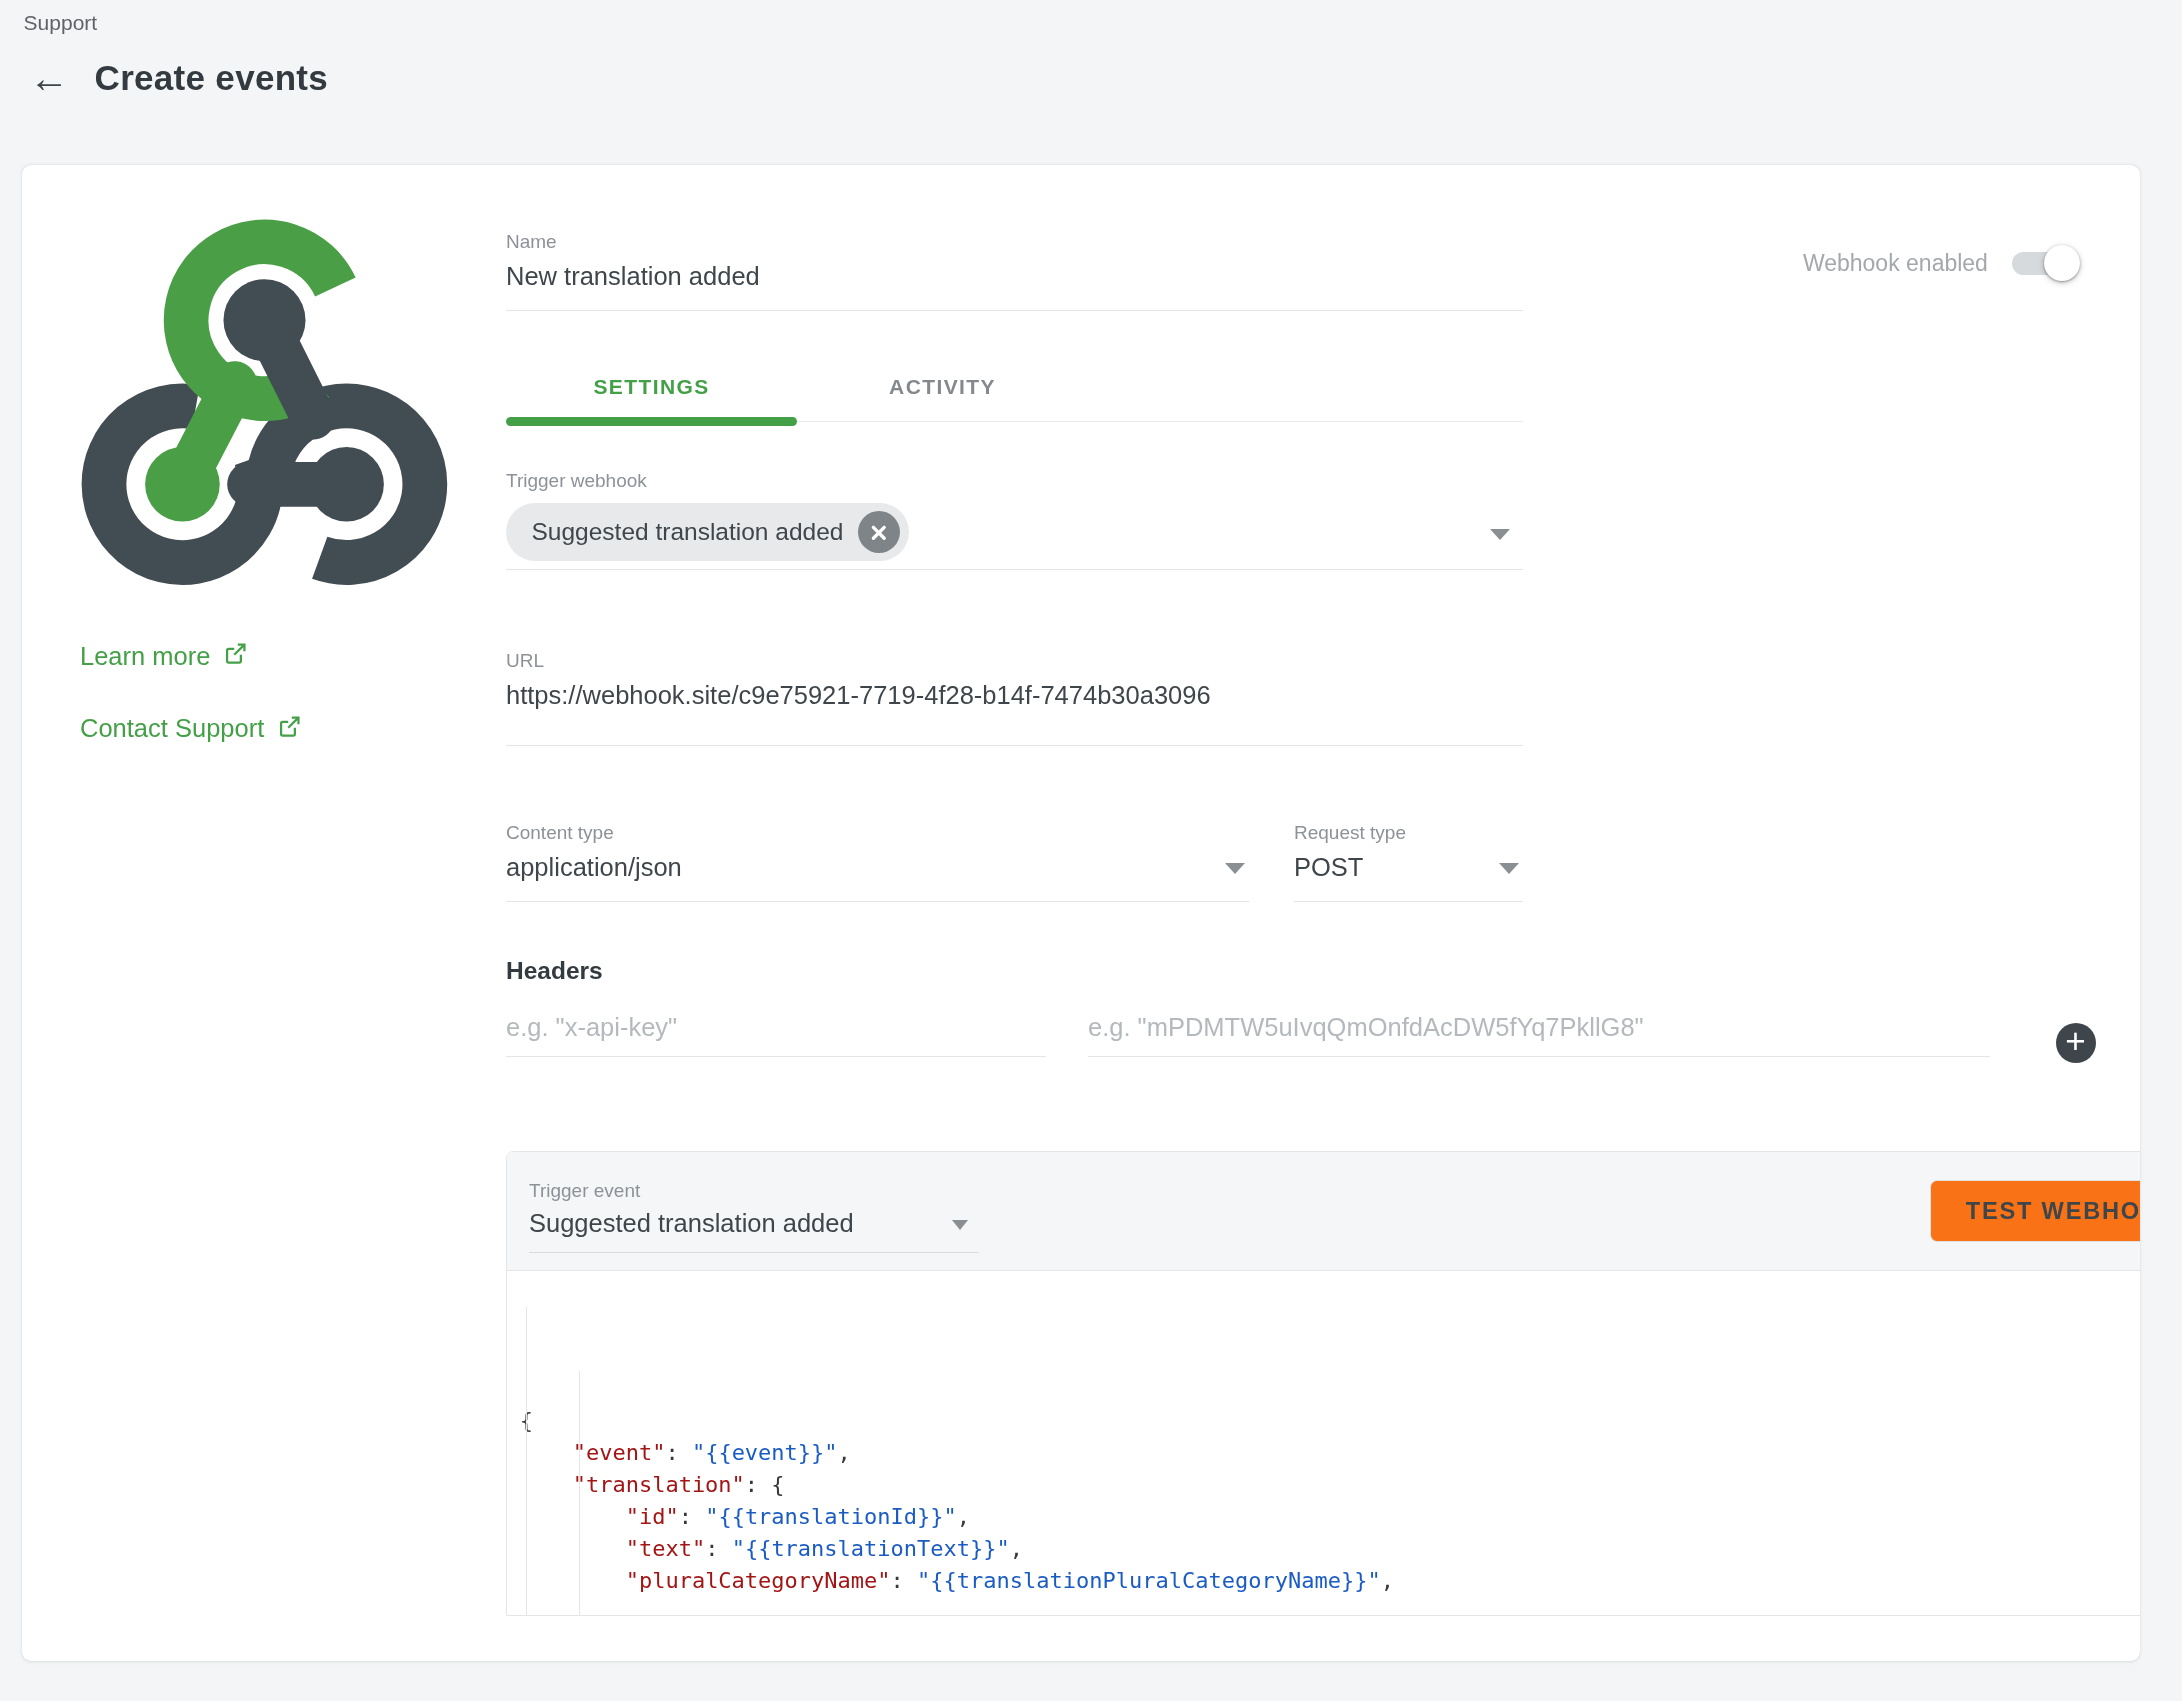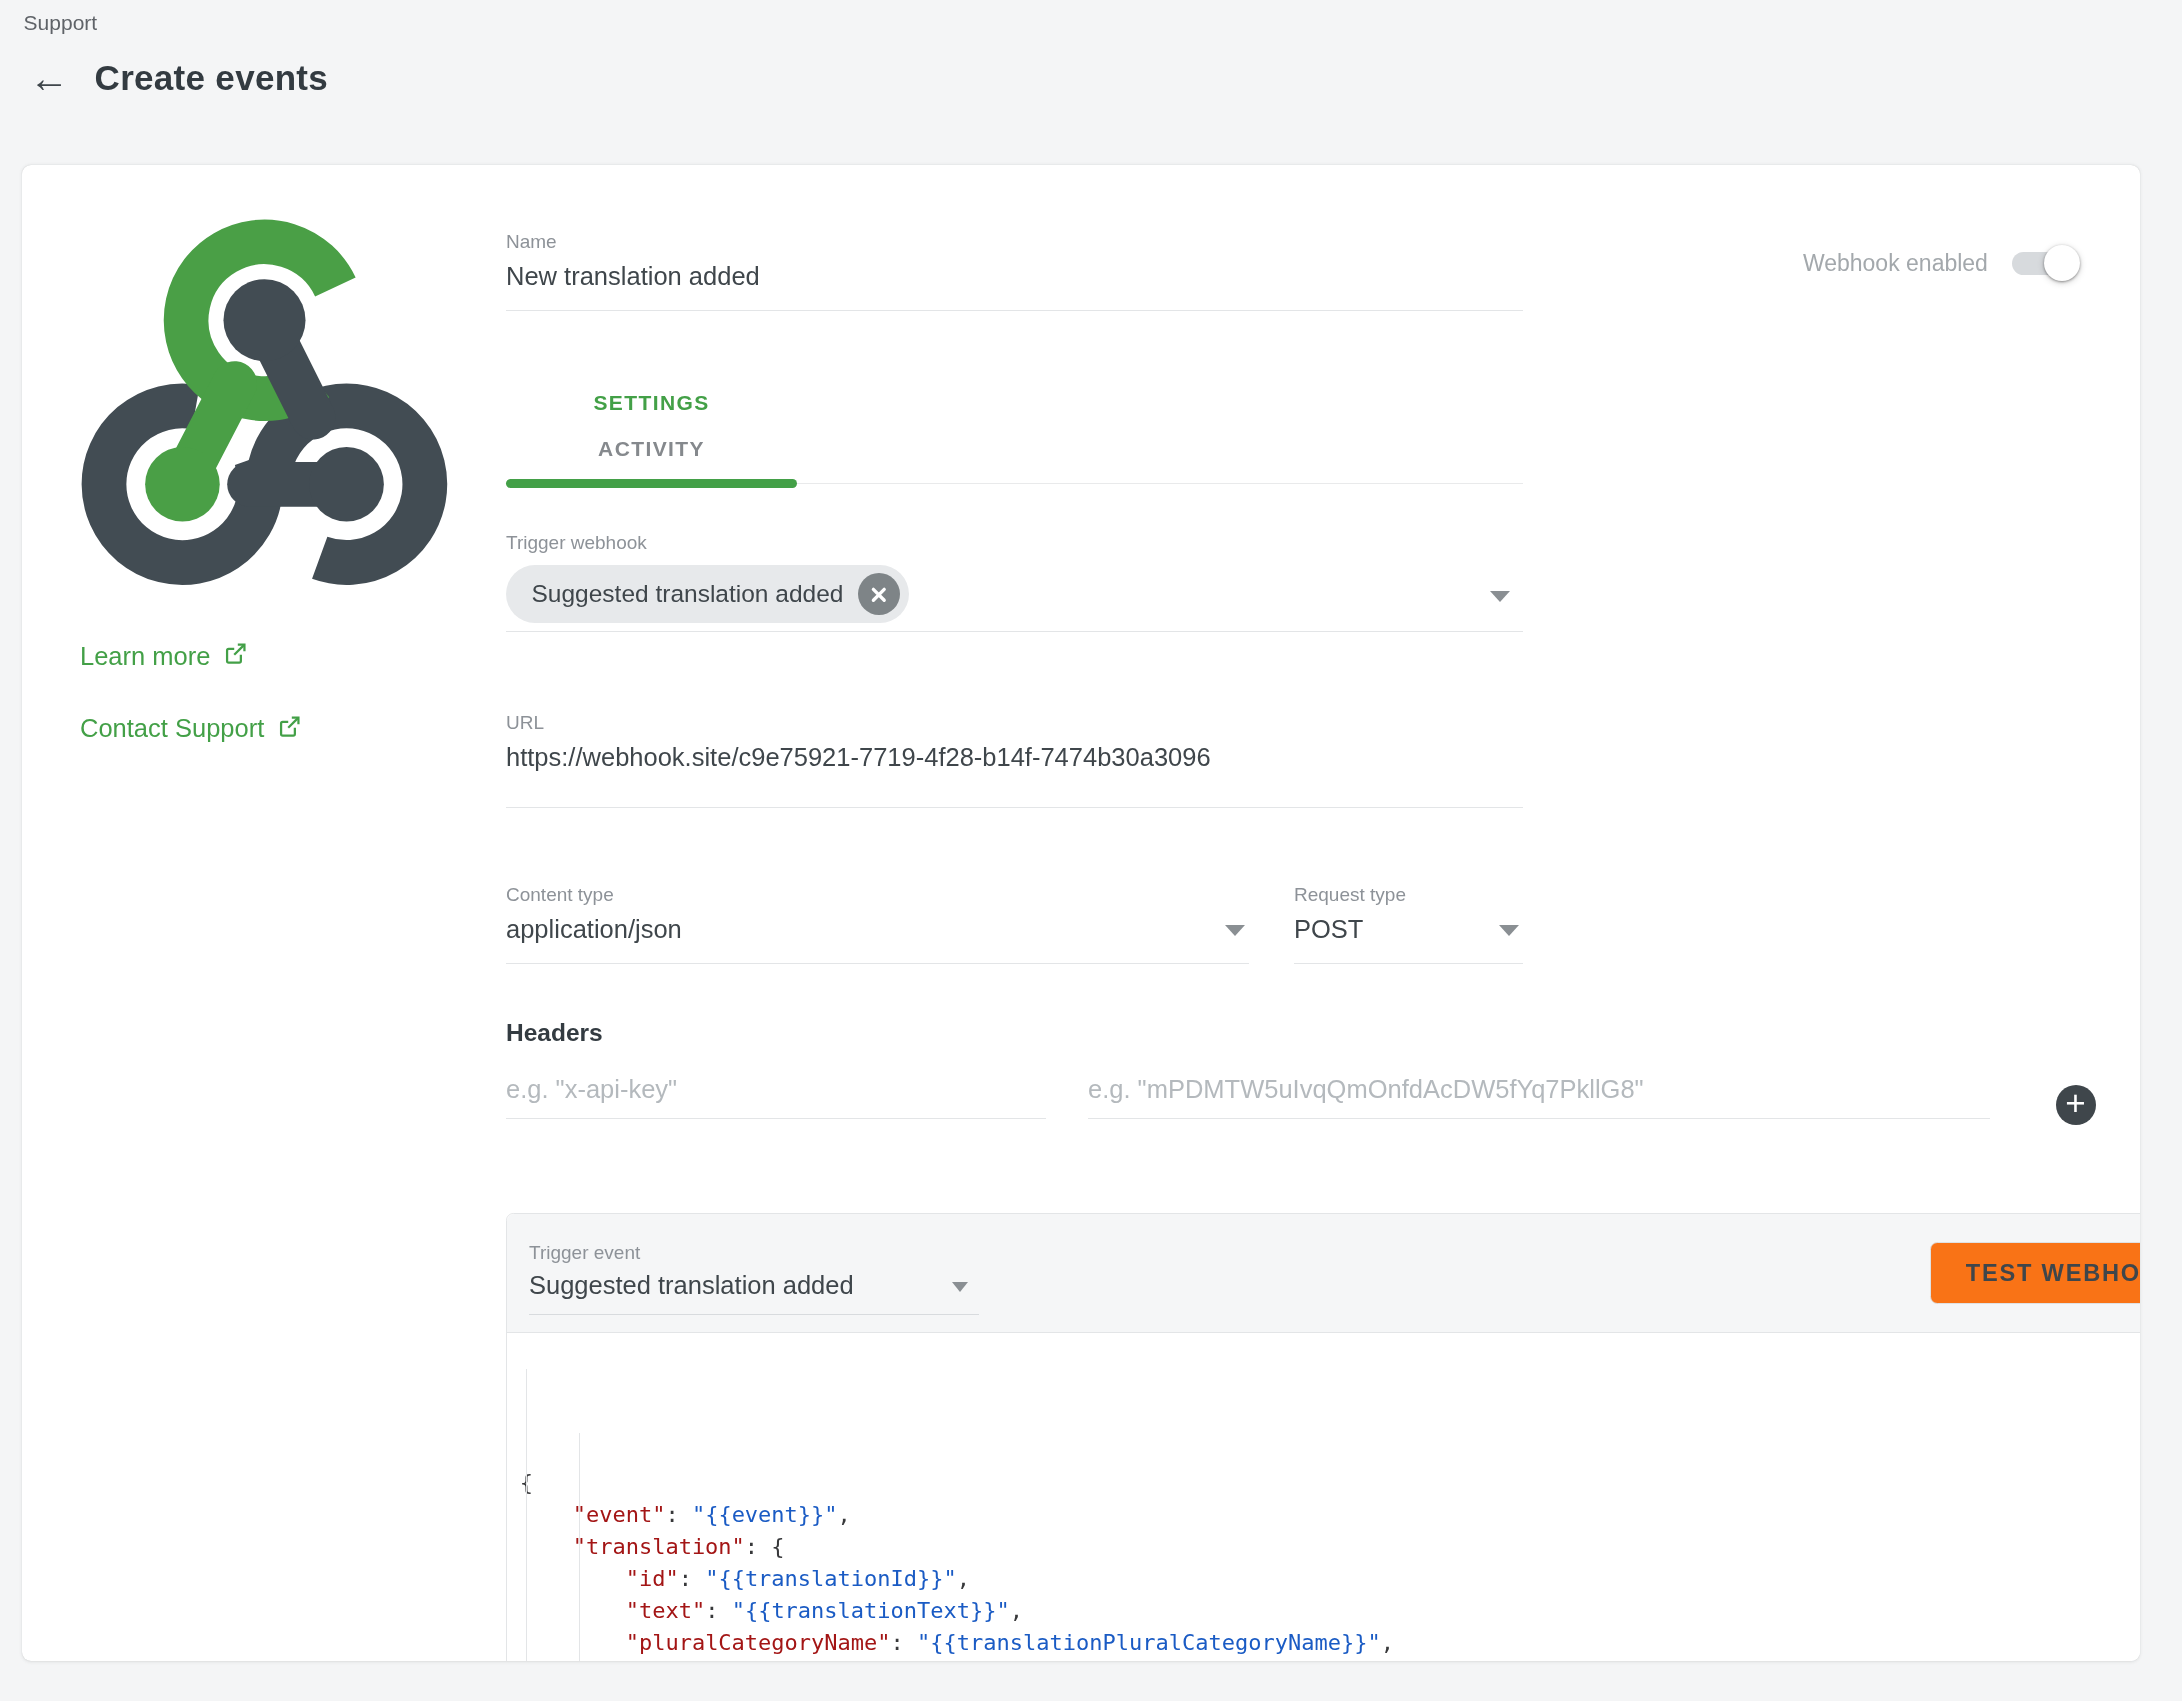--- a/index.html
+++ b/index.html
@@ -55,21 +55,21 @@
   
   .toggle-row { position:absolute; right:0; top:20px; display:flex; align-items:center; gap:23.6px; }
   .toggle-label { font-size:23px; color:#a3a8ac; }
   .toggle { width:65px; height:23.6px; border-radius:11.8px; background:#d7dadd; position:relative; cursor:pointer; margin-right:5.5px; }
   .toggle-thumb {
     position:absolute; right:-3.6px; top:-6.4px; width:36px; height:36px; border-radius:50%;
     background:#fff; box-shadow:0 0.9px 2.7px rgba(0,0,0,.4), 0 1.8px 7.3px rgba(0,0,0,.18);
   }
 
   
-  .tabs { display:flex; width:1017px; margin-top:80px; border-bottom:1.8px solid #e9eaeb; position:relative;flex-direction:column; }
+  .tabs { display:flex; width:1017px; margin-top:64px; border-bottom:1.8px solid #e9eaeb; position:relative; }
   .tab { width:291px; text-align:center; padding-bottom:22px; font-size:21px; font-weight:bold;
          letter-spacing:1.4px; color:#85898d; cursor:pointer; }
   .tab.active { color:#43a047; }
   .tab-indicator { position:absolute; left:0; bottom:-5.5px; width:291px; height:9px; border-radius:5.5px; background:#43a047; }
 
   
   .trigger-block { margin-top:47px; width:1017px; }
   .chip-row { position:relative; margin-top:11px; padding-bottom:7.3px; border-bottom:0.9px solid #e3e5e7; min-height:66px; }
   .chip {
     display:inline-flex; align-items:center; height:58px; border-radius:29px;

